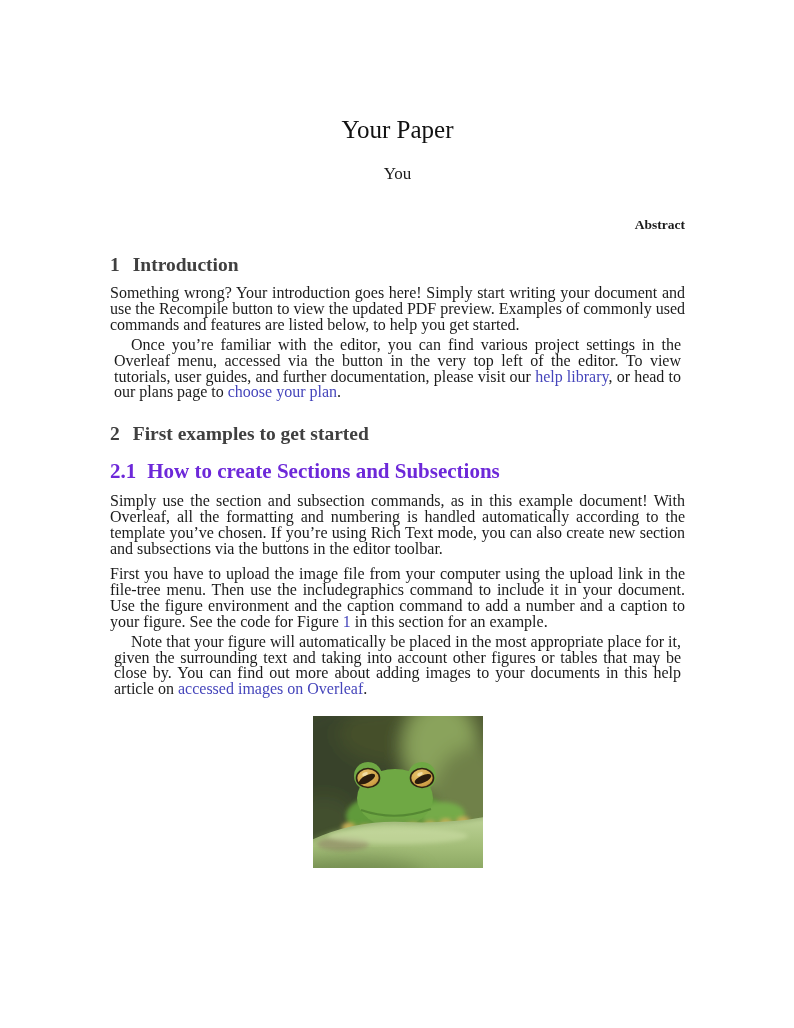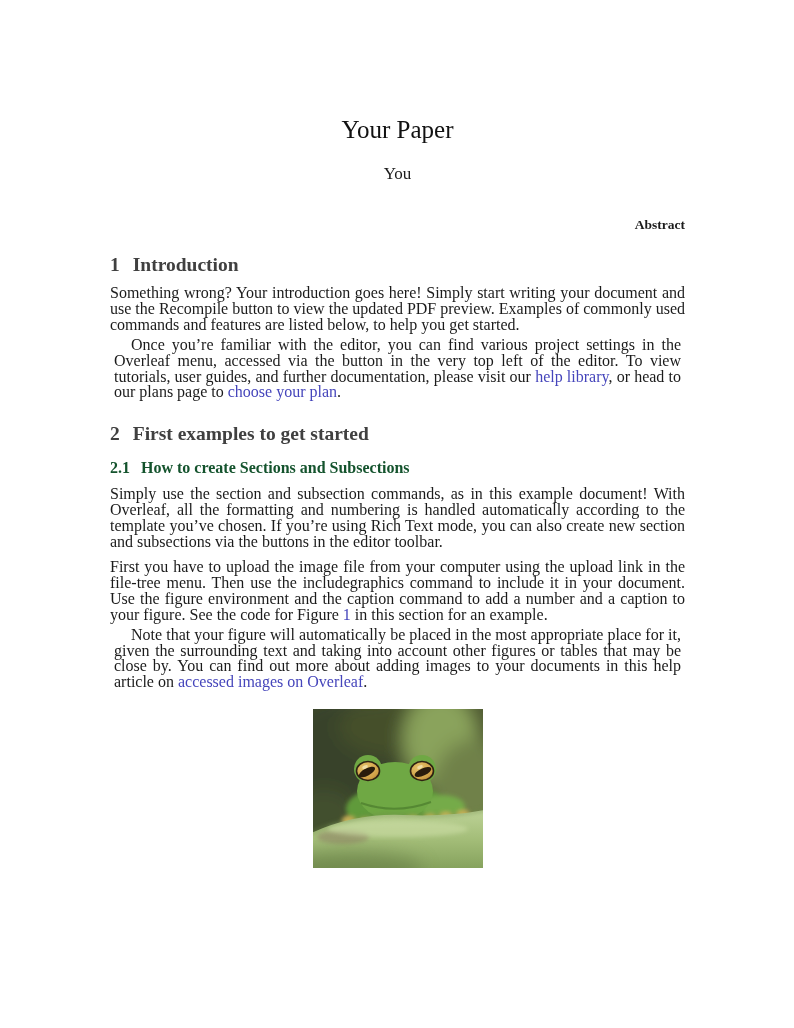--- a/index.html
+++ b/index.html
@@ -15,21 +15,21 @@
   .title{
     margin:0;padding-top:116px;
     font-size:25px;font-weight:400;text-align:center;color:#111;
   }
   .author{margin:20px 0 0 0;font-size:17px;text-align:center;}
   .date{margin:15px 0 0 0;font-size:15px;text-align:center;}
   .abstract-heading{margin:33px 0 0 0;font-size:13.5px;font-weight:700;text-align:right;}
   .abstract-body{margin:7px 0 0 0;padding:0 38px;text-indent:9px;font-size:13.4px;line-height:1.19;}
   h2.section{margin:21px 0 0 0;font-size:19.5px;font-weight:700;color:#404040;}
   h2.section .sec-num{display:inline-block;margin-right:13px;}
-  h3.subsection{margin:17px 0 0 0;font-size:16px;font-weight:700;color:#14532d;}
+  h3.subsection{margin:17px 0 0 0;font-size:21px;font-weight:700;color:#6d28d9;}
   h3.subsection .sec-num{display:inline-block;margin-right:11px;}
   p.body{
     margin:9px 0 0 0;
     font-size:16px;line-height:15.9px;
     text-align:justify;
   }
   p.body.cont{margin:4px;text-indent:17px;}
   a.doclink{color:var(--link-color,#4545bb);text-decoration:none;cursor:pointer;}
   .figure-wrap{margin-top:19px;text-align:center;}
   .figure-image{

